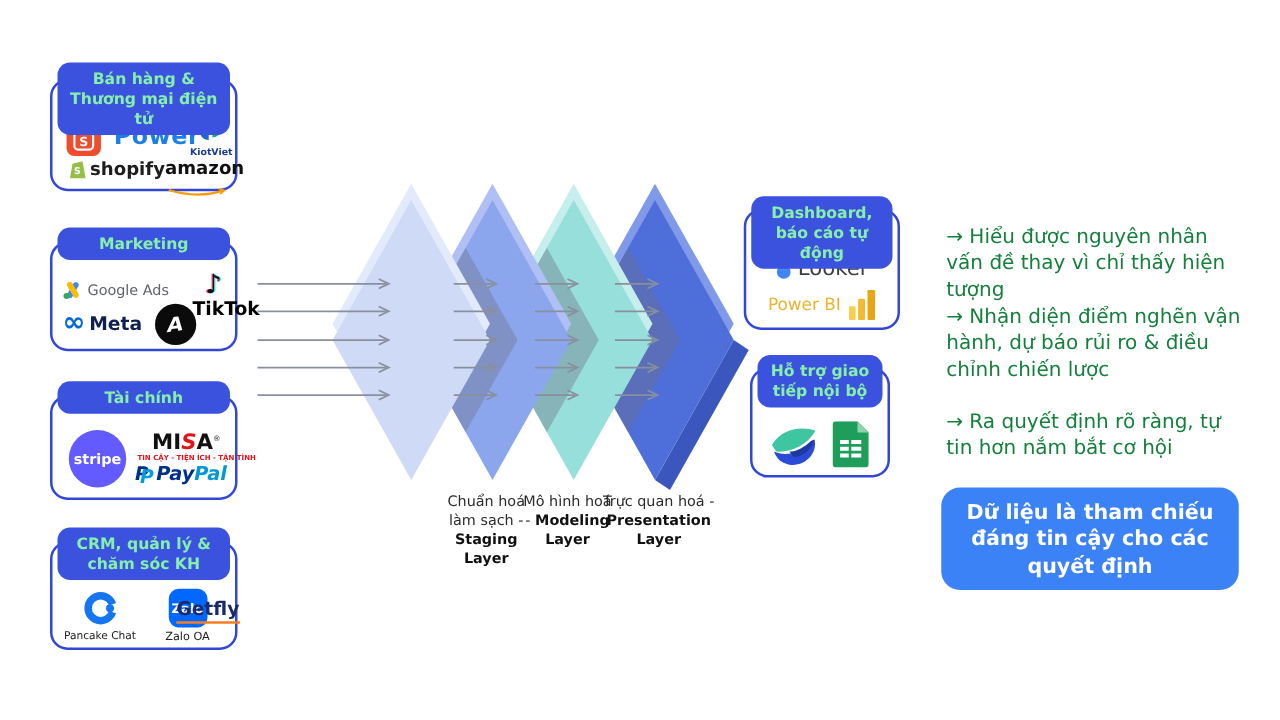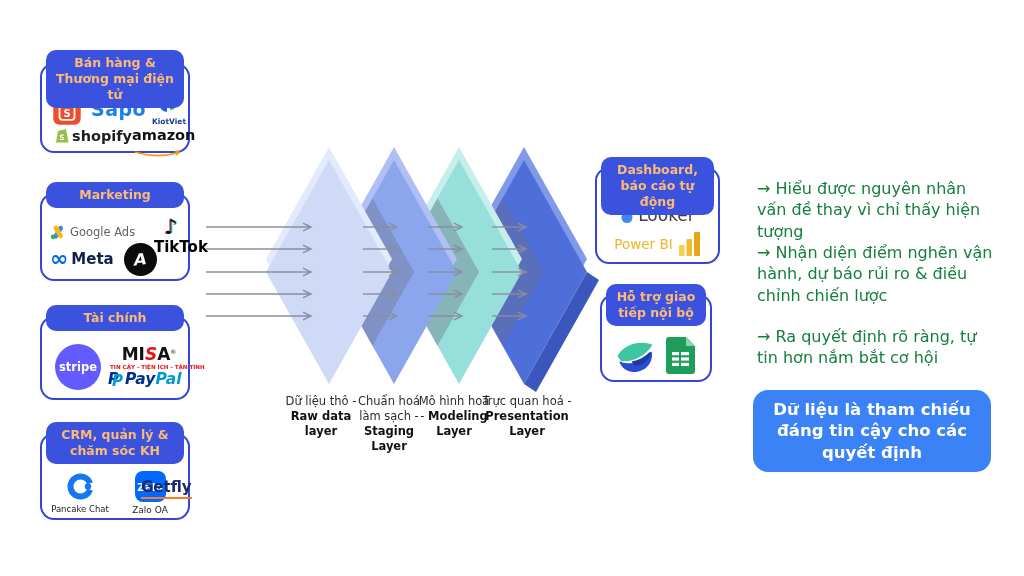--- a/index.html
+++ b/index.html
@@ -1,19 +1,19 @@
 <!DOCTYPE html>
 <html><head>
 <meta charset="utf-8">
 <style>
   html,body{margin:0;padding:0;background:#fff;}
   .canvas{position:relative;width:1024px;height:576px;background:#ffffff;overflow:hidden;
           font-family:"DejaVu Sans","Liberation Sans",sans-serif;color:#1a1a1a;}
   .panel{position:absolute;background:#fff;border:2px solid #3246d8;border-radius:14px;box-sizing:border-box;}
-  .panel-header{position:absolute;left:4px;right:4px;background:#3a52dd;color:#fdba74;font-weight:bold;
+  .panel-header{position:absolute;left:4px;right:4px;background:#3a52dd;color:#86efac;font-weight:bold;
           text-align:center;border-radius:10px;padding:5px 4px;font-size:12.5px;line-height:1.28;z-index:3;}
   .abs{position:absolute;}
   .stage-label{position:absolute;text-align:center;font-size:11.5px;line-height:1.3;color:#2b2b2b;}
   .stage-label b{color:#111;}
   .bullet{position:absolute;font-size:16px;line-height:1.34;color:#15803d;}
   .cta{position:absolute;background:#3b82f6;color:#fff;font-weight:bold;font-size:16.5px;line-height:1.3;
        text-align:center;border-radius:15px;padding:9px 8px;}
   .logo-text{font-weight:bold;white-space:nowrap;}
   .tiny-label{font-size:8.5px;color:#222;text-align:center;white-space:nowrap;}
   .circle{border-radius:50%;}
@@ -28,21 +28,21 @@
 
     <div class="abs" style="left:10px;top:31px;width:30px;height:30px">
       <svg width="30" height="30" viewBox="0 0 24 24">
         <rect x="1" y="1" width="22" height="22" rx="5" fill="#ee4d2d"></rect>
         <path d="M8.5 8.5 C8.5 4.5 15.5 4.5 15.5 8.5" stroke="#fff" stroke-width="1.4" fill="none"></path>
         <rect x="6" y="8" width="12" height="11" rx="2.5" fill="none" stroke="#fff" stroke-width="1.4"></rect>
         <text x="12" y="16.6" text-anchor="middle" font-size="8" font-weight="bold" fill="#fff" font-family="DejaVu Sans">S</text>
       </svg>
     </div>
 
-    <div class="abs logo-text" style="left:49px;top:33px;font-size:19px;color:#1b7fe8;letter-spacing:.5px">Sapo</div>
+    <div class="abs logo-text" style="left:49px;top:33px;font-size:19px;color:#1b7fe8;letter-spacing:.5px">Power</div>
 
     <div class="abs" style="left:108px;top:28px;width:38px;text-align:center">
       <svg width="22" height="20" viewBox="0 0 22 20">
         <path d="M9 1 A8 9 0 0 0 9 19 Z" fill="#1b67d2"></path>
         <path d="M12 4 A7 6.5 0 0 1 12 17 Z" fill="#18b558"></path>
       </svg>
       <div class="tiny-label" style="font-weight:bold;color:#1a3b8f;font-size:7.5px">KiotViet</div>
     </div>
 
     <div class="abs" style="left:13px;top:62px;display:flex;align-items:center;gap:2px">
@@ -210,23 +210,20 @@
         <path d="M318 99.2 L326 103 L318 106.8" stroke="#898f9c" stroke-width="1.4" fill="none"></path>
         <line x1="292" y1="126" x2="324" y2="126" stroke="#898f9c" stroke-width="1.4"></line>
         <path d="M318 122.2 L326 126 L318 129.8" stroke="#898f9c" stroke-width="1.4" fill="none"></path>
         <line x1="292" y1="148" x2="324" y2="148" stroke="#898f9c" stroke-width="1.4"></line>
         <path d="M318 144.2 L326 148 L318 151.8" stroke="#898f9c" stroke-width="1.4" fill="none"></path>
         <line x1="292" y1="170" x2="324" y2="170" stroke="#898f9c" stroke-width="1.4"></line>
         <path d="M318 166.2 L326 170 L318 173.8" stroke="#898f9c" stroke-width="1.4" fill="none"></path>
       </g>
   </svg>
 
-  <div class="stage-label" style="left:284px;top:394px;width:74px">
-    <span>Dữ liệu thô -</span> <b>Raw data layer</b>
-  </div>
   <div class="stage-label" style="left:349px;top:394px;width:80px">
     <span>Chuẩn hoá làm sạch -</span> <b>Staging Layer</b>
   </div>
   <div class="stage-label" style="left:418px;top:394px;width:72px">
     <span>Mô hình hoá -</span> <b>Modeling Layer</b>
   </div>
   <div class="stage-label" style="left:482px;top:394px;width:90px">
     <span>Trực quan hoá -</span> <b>Presentation Layer</b>
   </div>
 

